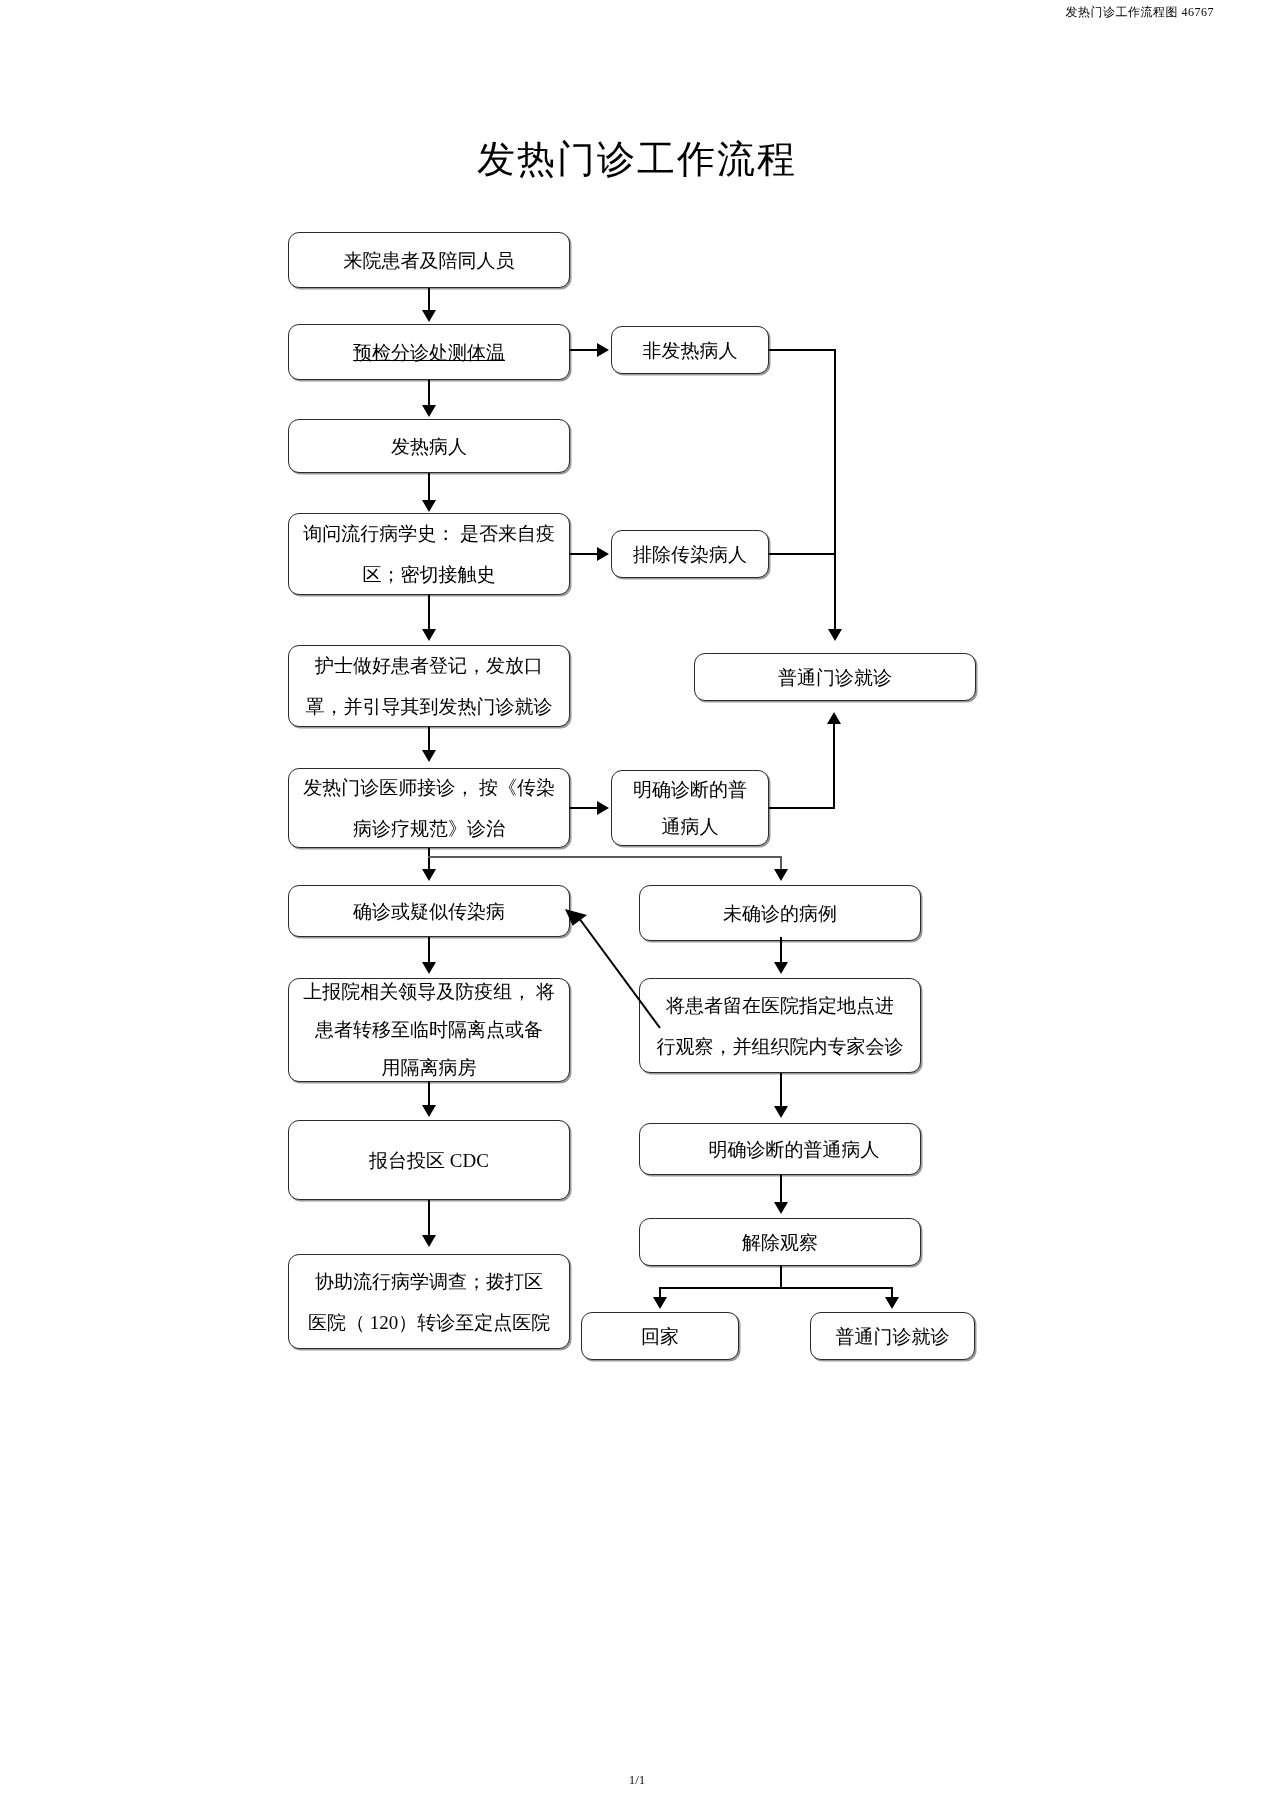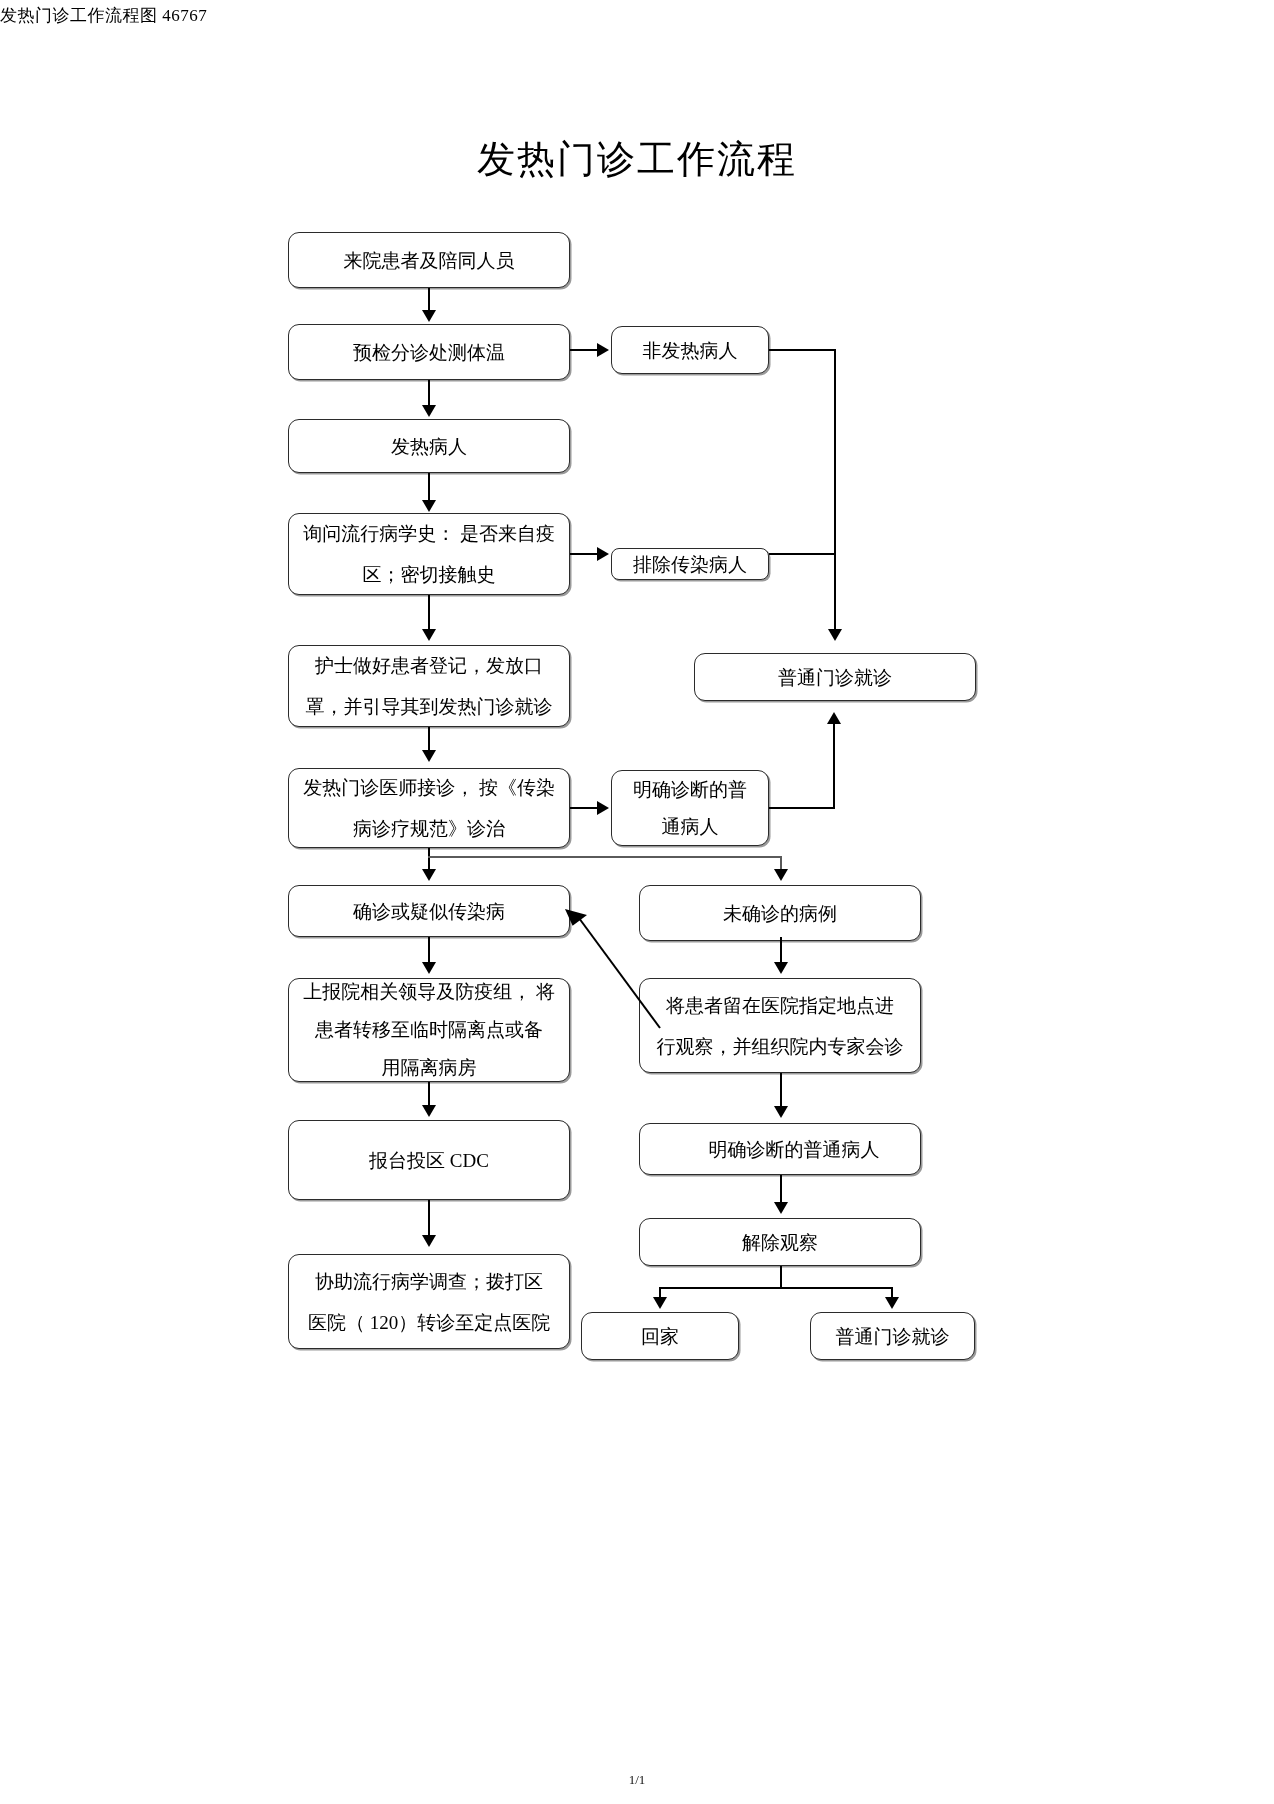--- a/index.html
+++ b/index.html
@@ -19,22 +19,22 @@
     position: absolute;
     left: 0; top: 0;
     width: 1274px;
     height: 1804px;
   }
   .doc-header {
     position: absolute;
     left: 0;
     top: 4px;
     width: 1214px;
-    text-align: left;
-    font-size: 17px;
+    text-align: right;
+    font-size: 12px;
     letter-spacing: 0.5px;
   }
   .doc-footer {
     position: absolute;
     left: 0;
     top: 1772px;
     width: 1274px;
     text-align: center;
     font-size: 13px;
     color: #111;
@@ -102,38 +102,38 @@
 <div id="page">
 
   <div class="doc-header">发热门诊工作流程图 46767</div>
 
   <div class="chart-title">发热门诊工作流程</div>
 
   <div class="node" style="left:288px; top:232px; width:282px; height:56px;">
     <span class="txt">来院患者及陪同人员</span>
   </div>
 
-  <div class="node" style="left:288px; top:324px; width:282px; height:56px;">
+  <div class="node" style="left:288px; top:324px; width:282px; height:56px;text-decoration:underline;">
     <span class="txt">预检分诊处测体温</span>
   </div>
 
   <div class="node" style="left:611px; top:326px; width:158px; height:48px;">
     <span class="txt">非发热病人</span>
   </div>
 
   <div class="node" style="left:288px; top:419px; width:282px; height:54px;">
     <span class="txt">发热病人</span>
   </div>
 
   <div class="node" style="left:288px; top:513px; width:282px; height:82px;">
     <span class="txt">询问流行病学史： 是否来自疫
 区；密切接触史</span>
   </div>
 
-  <div class="node" style="left:611px; top:548px; width:158px; height:32px;border-radius:8px;">
+  <div class="node" style="left:611px; top:530px; width:158px; height:48px;">
     <span class="txt">排除传染病人</span>
   </div>
 
   <div class="node" style="left:694px; top:653px; width:282px; height:48px;">
     <span class="txt">普通门诊就诊</span>
   </div>
 
   <div class="node" style="left:288px; top:645px; width:282px; height:82px;">
     <span class="txt">护士做好患者登记，发放口
 罩，并引导其到发热门诊就诊</span>

